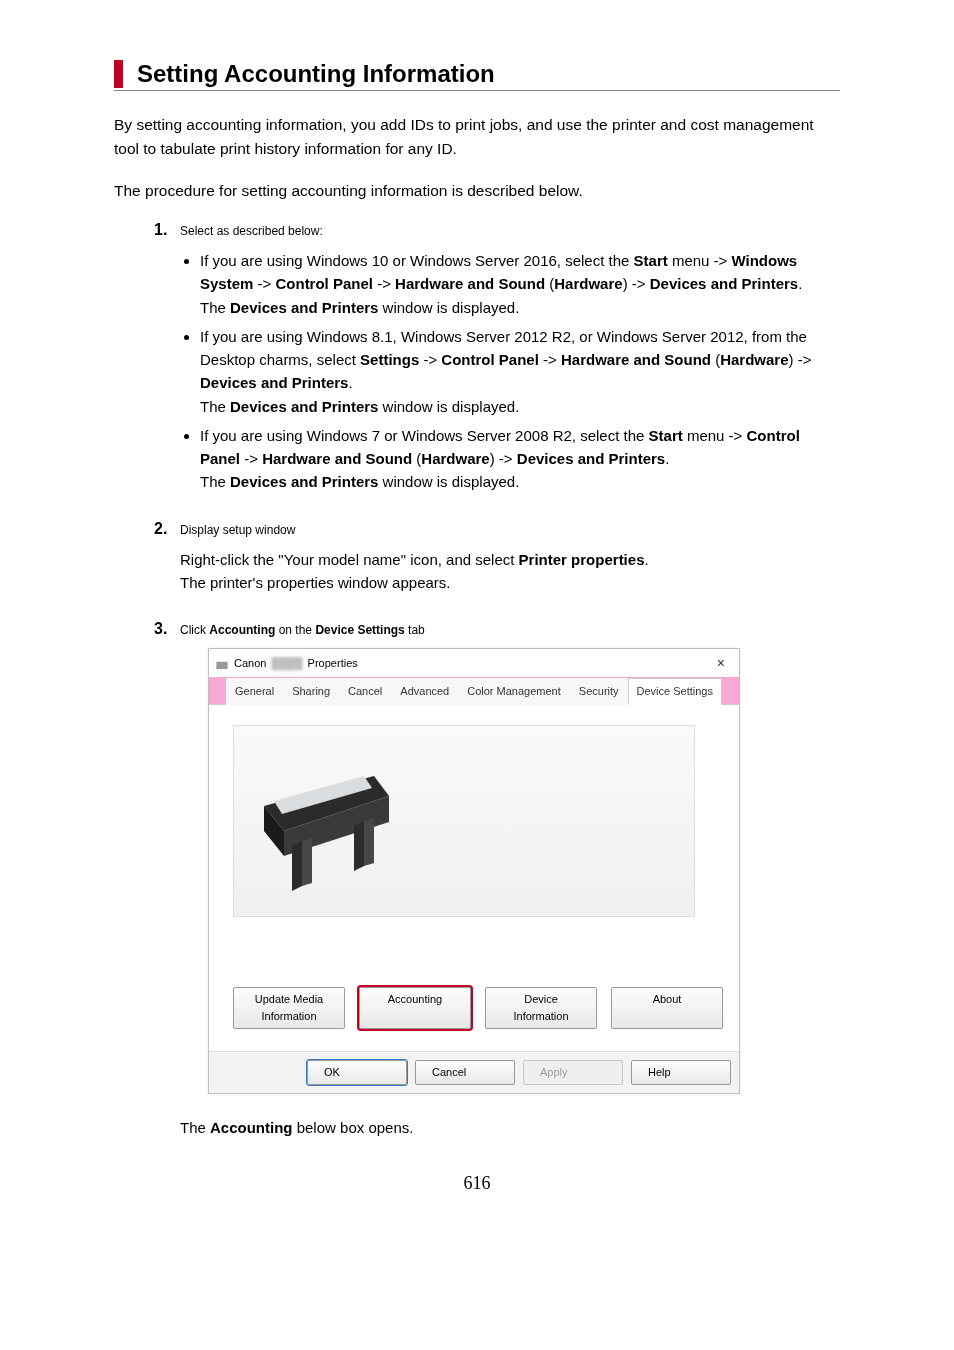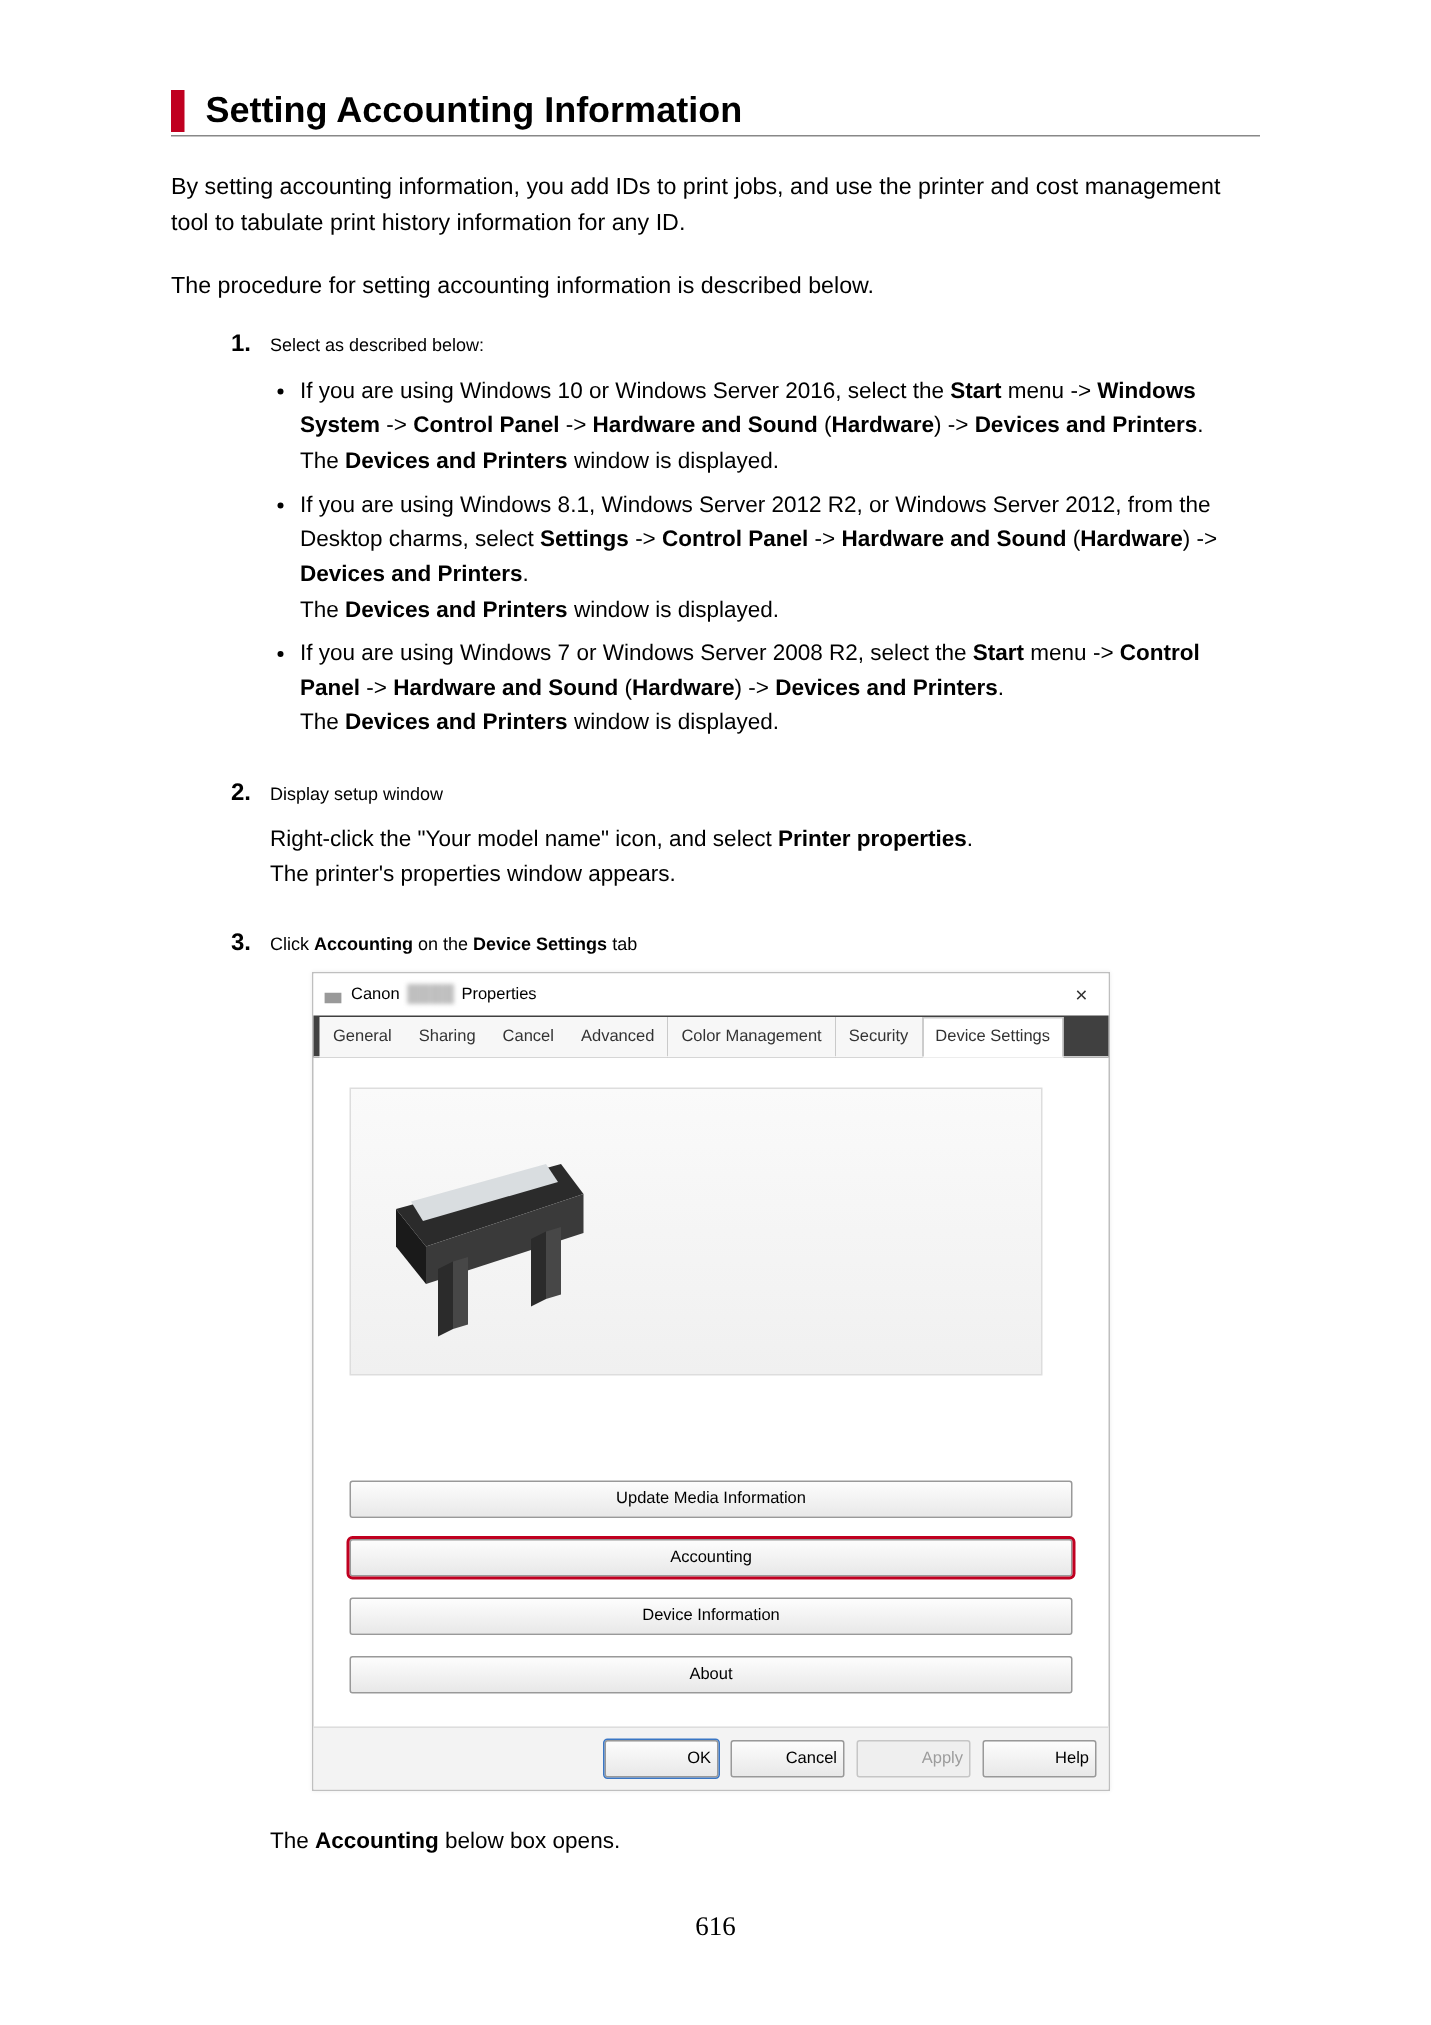--- a/index.html
+++ b/index.html
@@ -95,22 +95,23 @@
     font-size: 14px;
     line-height: 1;
     color: #333;
     padding: 2px 6px;
   }
   .tabs {
     display: flex;
     gap: 0;
     padding: 0 4px;
     border-bottom: 1px solid #ccc;
-    background: #404040;
+    background: #f9a8d4;
     font-size: 11px;
+    justify-content: center;
   }
   .tab {
     padding: 4px 8px;
     border: 1px solid transparent;
     border-bottom: none;
     color: #333;
     position: relative;
     top: 1px;
     background: #f7f7f7;
   }
@@ -129,21 +130,20 @@
     border: 1px solid #ddd;
     background: linear-gradient(#fafafa,#f0f0f0);
     position: relative;
     margin-bottom: 70px;
   }
   .printer-art svg { position:absolute; left:20px; top:20px; }
   .btn-row {
     display: flex;
     gap: 14px;
     margin-bottom: 4px;
-    flex-direction: column;
   }
   .btn {
     border: 1px solid #999;
     background: linear-gradient(#fdfdfd,#e8e8e8);
     padding: 3px 10px;
     font-size: 11px;
     min-width: 90px;
     text-align: center;
     border-radius: 2px;
   }
@@ -155,24 +155,24 @@
     display: flex;
     justify-content: flex-end;
     gap: 8px;
     padding: 8px;
     background: #f3f3f3;
     border-top: 1px solid #ddd;
   }
   .fbtn {
     border: 1px solid #999;
     background: linear-gradient(#fdfdfd,#e8e8e8);
-    padding: 3px 4px;
+    padding: 3px 16px;
     font-size: 11px;
     width: 66px;
-    text-align: right;
+    text-align: left;
     border-radius: 2px;
   }
   .fbtn.primary { outline: 1px solid #3a76c4; }
   .fbtn.disabled { color:#9c9c9c; border-color:#c6c6c6; background:#efefef; }
   .pagenum {
     text-align: center;
     font-size: 18px;
     margin-top: 34px;
     font-family: "Times New Roman", serif;
   }

